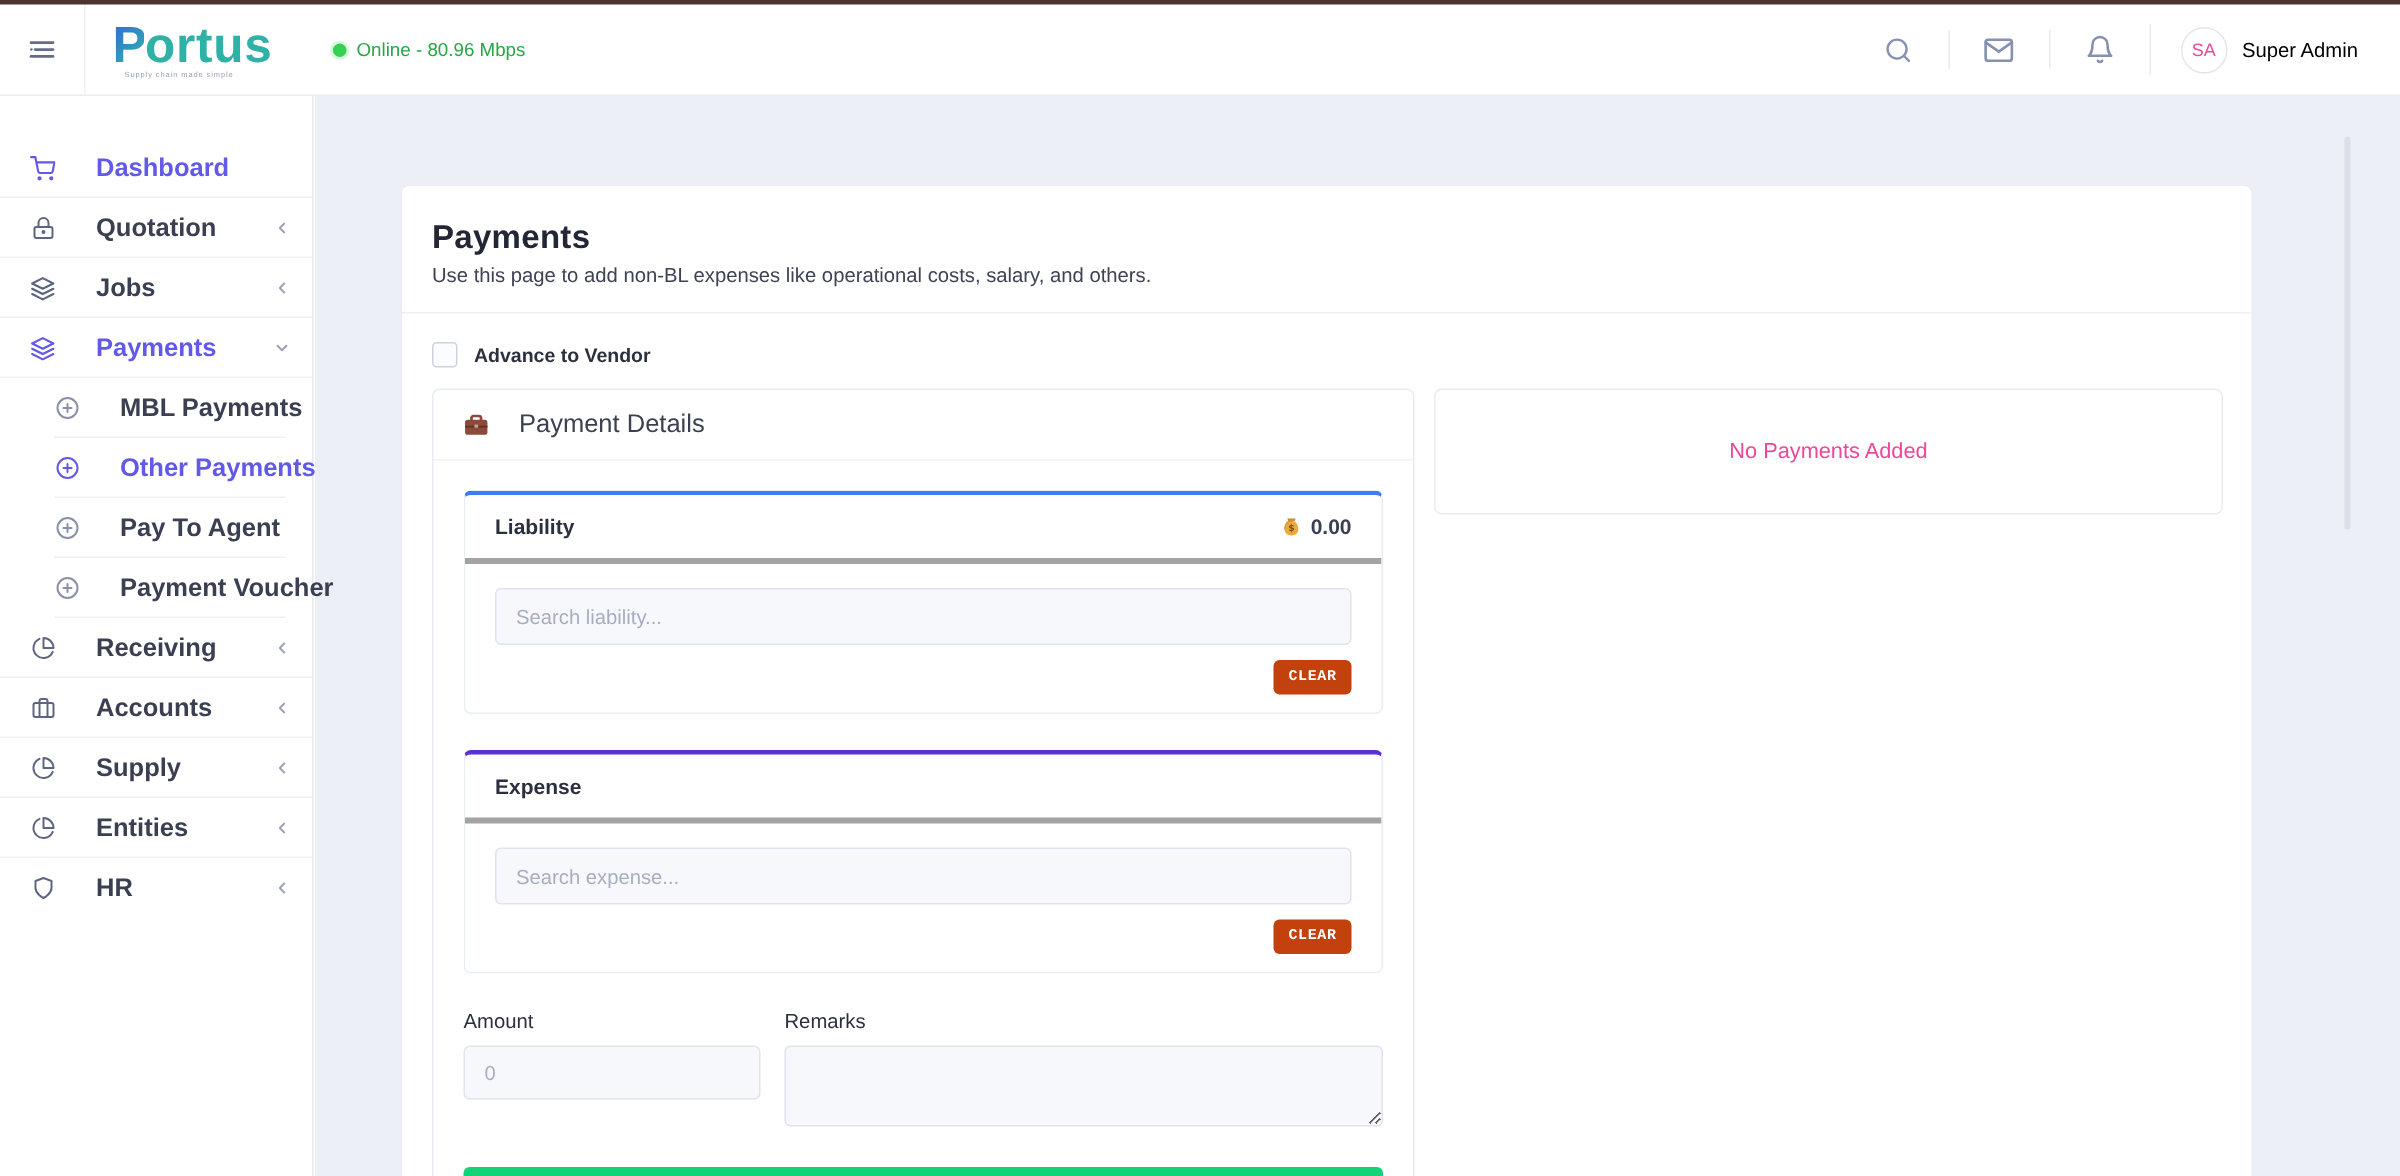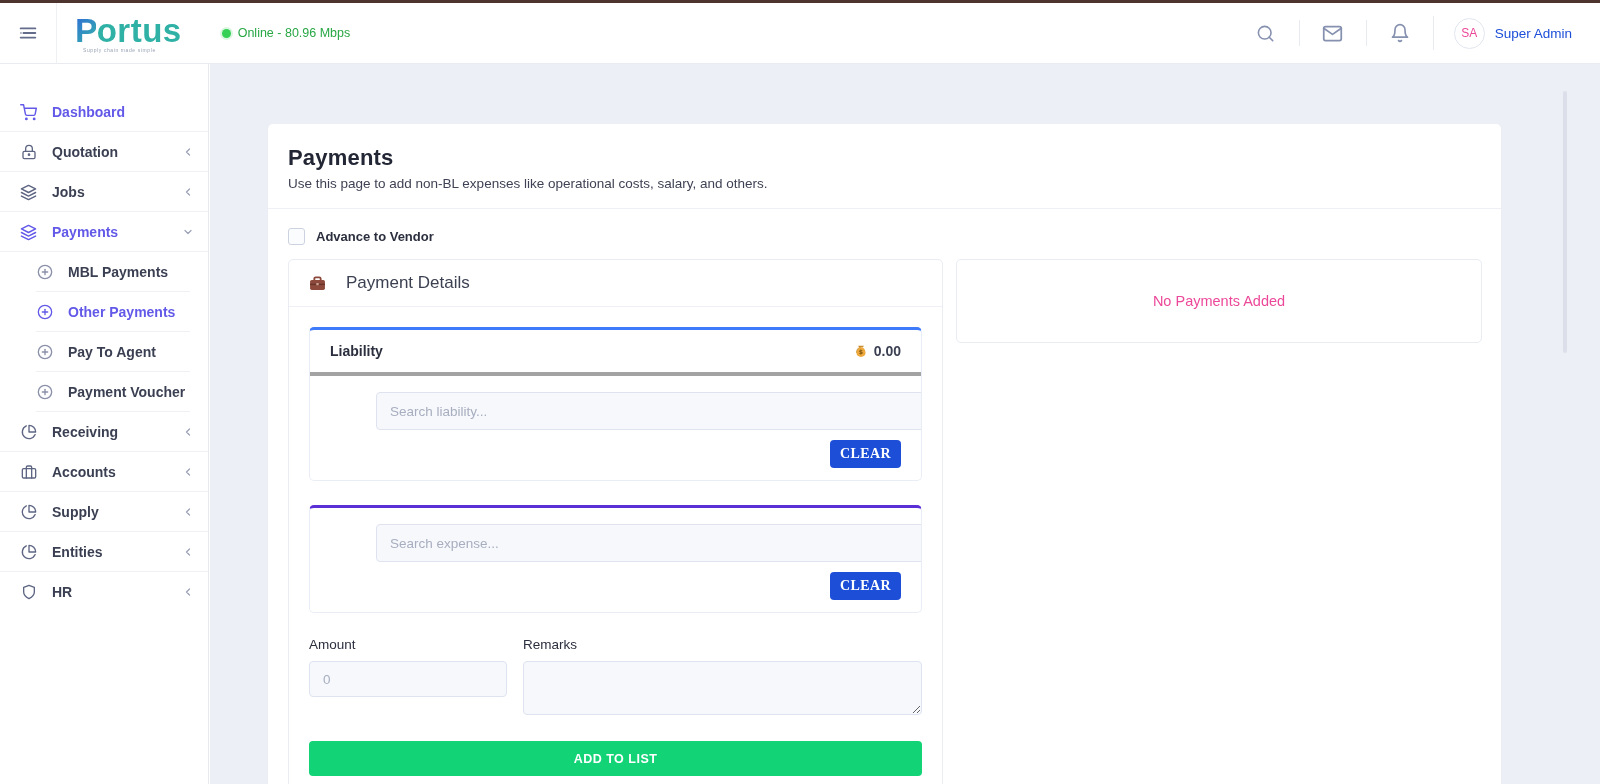--- a/index.html
+++ b/index.html
@@ -22,33 +22,33 @@
   .online { display:flex; align-items:center; margin-left:40px; gap:7px; }
   .online-dot { width:9px; height:9px; border-radius:50%; background:#36d054; box-shadow:0 0 0 2px rgba(54,208,84,.18); }
   .online-text { font-size:12.5px; color:#28a745; }
   .header-spacer { flex:1; }
   .hicon { width:66px; height:100%; display:flex; align-items:center; justify-content:center; color:#8691b0; cursor:pointer; }
   .hsep { width:1px; height:26px; background:#e7eaf1; }
   .hsep.tall { height:34px; }
   .user-chip { display:flex; align-items:center; gap:10px; padding:0 28px 0 20px; cursor:pointer; }
   .avatar { width:31px; height:31px; border-radius:50%; border:1px solid #e2e6ef; background:#fff;
     display:flex; align-items:center; justify-content:center; font-size:12px; color:#ec4899; font-weight:400; }
-  .user-name { font-size:13.5px; color:#1d4ed8; }
+  .user-name { font-size:13.5px; color:#000000; }
 
   
   .sidebar { position:absolute; top:64px; left:0; width:209px; height:720px; background:#fff;
     border-right:1px solid #e7e9f0; padding-top:28px; z-index:30; }
   .nav-item { position:relative; height:40px; display:flex; align-items:center; padding:0 14px 0 20px;
     color:#3a3f52; cursor:pointer; }
   .nav-item::after { content:""; position:absolute; bottom:0; left:0; right:0; height:1px; background:#efeff4; }
   .nav-item.sub { padding-left:36px; }
   .nav-item.sub::after { left:36px; right:18px; }
   .nav-item:last-child::after { background:transparent; }
   .nav-icon { width:17px; height:17px; display:flex; align-items:center; justify-content:center; color:#5d6582; flex:none; }
-  .nav-label { font-size:14px; font-weight:600; margin-left:15px; flex:1; white-space:nowrap; }
+  .nav-label { font-size:17px; font-weight:600; margin-left:27px; flex:1; white-space:nowrap; }
   .nav-chev { color:#9aa0b4; display:flex; align-items:center; }
   .nav-item.active, .nav-item.active .nav-icon, .nav-item.active .nav-chev { color:#6259e8; }
   .nav-item.sub .nav-icon { color:#8a90a8; }
   .nav-item.sub.active .nav-icon { color:#6259e8; }
 
   
   .content { position:absolute; top:64px; left:210px; width:1390px; height:720px; background:#edeff6; overflow:hidden; }
   .main-card { position:absolute; left:58px; top:60px; width:1233px; height:690px; background:#fff;
     border-radius:5px 5px 0 0; box-shadow:0 1px 2px rgba(30,40,90,.04); }
   .page-head { padding:21px 20px 17px 20px; border-bottom:1px solid #eef0f5; }
@@ -65,25 +65,25 @@
   .pd-body { padding:20px; }
 
   .sub-card { border:1px solid #e9edf5; border-radius:5px; overflow:hidden; background:#fff; }
   .sub-card.liability { border-top:3px solid #3e7bfa; }
   .sub-card.expense { border-top:3px solid #5b2fd6; margin-top:24px; }
   .sub-head { display:flex; align-items:center; justify-content:space-between; padding:13px 20px; border-bottom:4px solid #a3a3a3; }
   .sub-title { font-size:14px; font-weight:700; color:#2b2f3e; }
   .sub-amount { display:flex; align-items:center; gap:6px; font-size:14px; color:#3a3f52; font-weight:600; }
   .sub-body { padding:16px 20px 12px 20px; }
   .search-input { width:100%; height:38px; background:#f6f8fc; border:1px solid #dfe3ef; border-radius:4px;
-    padding:0 13px; font-size:13.5px; color:#3f4254; font-family:"Liberation Sans", sans-serif; outline:none;margin-left:46px; }
+    padding:0 13px; font-size:13.5px; color:#3f4254; font-family:"Liberation Sans", sans-serif; outline:none; }
   .search-input::placeholder { color:#a8aebf; }
   .clear-row { text-align:right; margin-top:10px; }
-  .clear-btn { background:#1d4ed8; color:#fff; border:none; border-radius:4px; font-size:14px; font-weight:700;
-    letter-spacing:0.4px; padding:6px 10px; cursor:pointer; font-family:Liberation Serif, serif; }
+  .clear-btn { background:#c2410c; color:#fff; border:none; border-radius:4px; font-size:10px; font-weight:700;
+    letter-spacing:0.4px; padding:6px 10px; cursor:pointer; font-family:Liberation Mono, monospace; }
 
   .ar-row { display:flex; gap:16px; margin-top:24px; }
   .field-label { font-size:13.5px; font-weight:400; color:#2b2f3e; margin-bottom:9px; display:block; }
   .amount-col { width:198px; flex:none; }
   .amount-input { width:100%; height:36px; background:#f6f8fc; border:1px solid #dfe3ef; border-radius:4px;
     padding:0 13px; font-size:13.5px; color:#3f4254; outline:none; font-family:"Liberation Sans", sans-serif; }
   .amount-input::placeholder { color:#a8aebf; }
   .remarks-col { flex:1; }
   .remarks-area { width:100%; height:54px; background:#f6f8fc; border:1px solid #dfe3ef; border-radius:4px;
     padding:8px 13px; font-size:13.5px; color:#3f4254; outline:none; resize:vertical; font-family:"Liberation Sans", sans-serif; }
@@ -371,20 +371,23 @@
             </div>
             <div class="sub-body">
               <input class="search-input" type="text" placeholder="Search liability..." style="">
               <div class="clear-row">
                 <button class="clear-btn">CLEAR</button>
               </div>
             </div>
           </div>
 
           <div class="sub-card expense">
+            <div class="sub-head">
+              <span class="sub-title">Expense</span>
+            </div>
             <div class="sub-body">
               <input class="search-input" type="text" placeholder="Search expense..." style="">
               <div class="clear-row">
                 <button class="clear-btn">CLEAR</button>
               </div>
             </div>
           </div>
 
           <div class="ar-row">
             <div class="amount-col">

